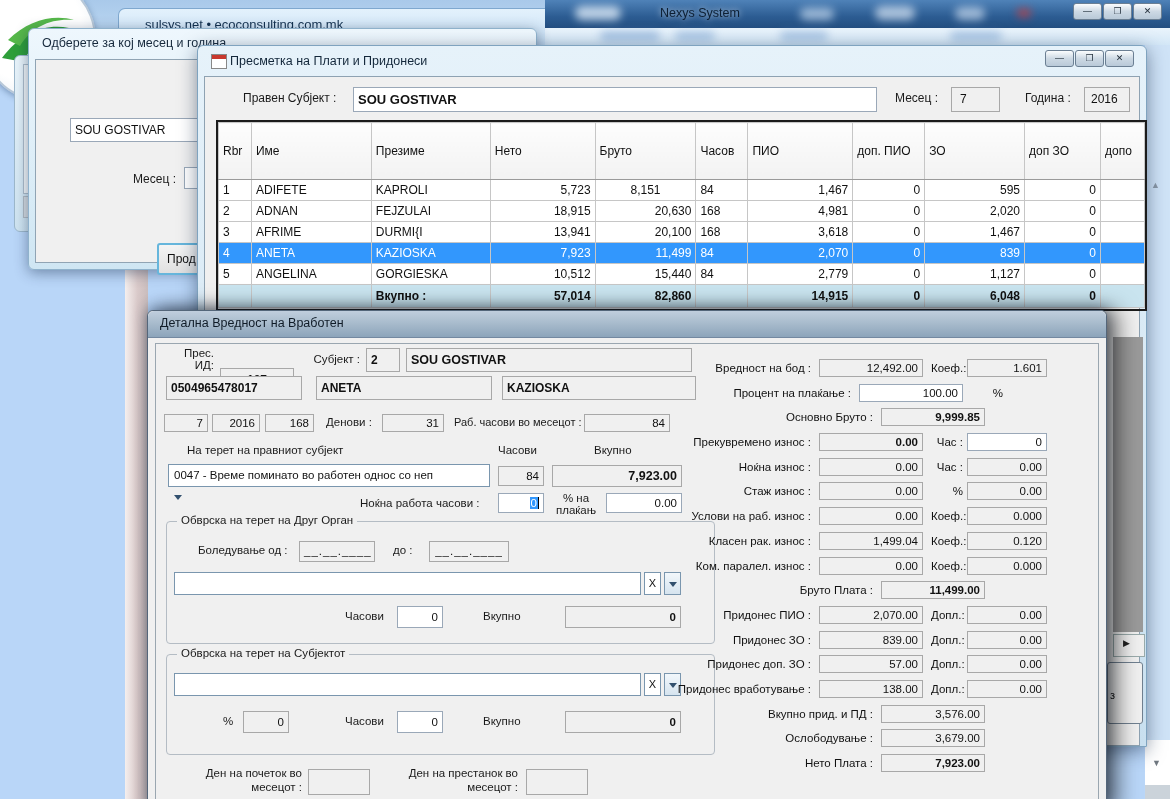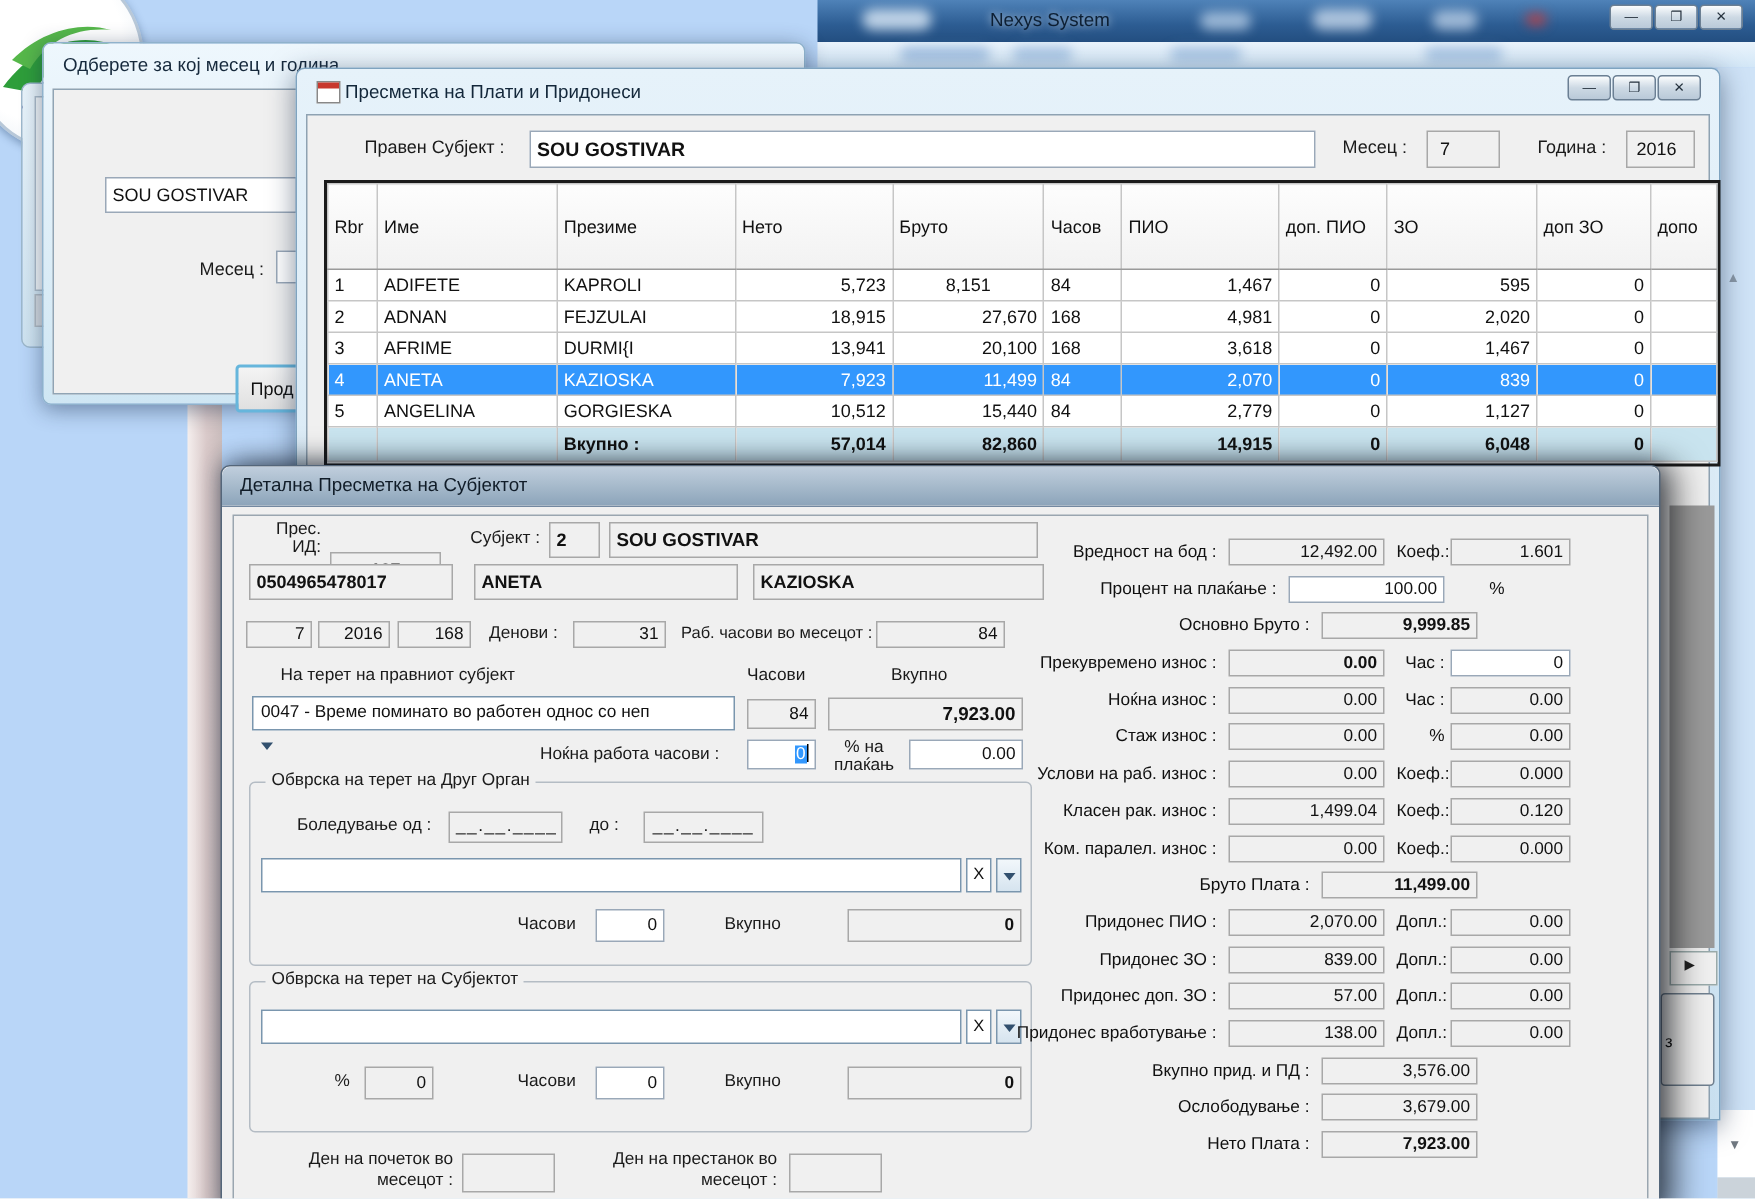--- a/index.html
+++ b/index.html
@@ -58,21 +58,21 @@
   .grid thead th{height:56px;background:linear-gradient(#fdfdfd,#f2f2f2);font-weight:normal;text-align:left;vertical-align:middle;border-bottom:1px solid #9a9a9a;}
   .grid .sel td{background:#3297fd;color:#fff;}
   .grid tfoot td{background:#c9e4ef;font-weight:bold;height:22px;}
   .grid-wrap{position:absolute;border:2px solid #1b1b1b;}
 
   
   .detail{left:147px;top:310px;width:958px;height:500px;background:#f0f0f0;border:1px solid #54667a;border-radius:6px 6px 0 0;box-shadow:10px 0 22px rgba(0,0,0,.55),0 -2px 14px rgba(20,40,70,.45);}
   .detail-titlebar{position:absolute;left:0;top:0;right:0;height:26px;background:linear-gradient(#c0cedd,#a9bccd 45%,#8ca4ba);border-radius:6px 6px 0 0;border-bottom:1px solid #7388a0;}
   .detail-title{position:absolute;left:12px;top:5px;font-size:12.5px;color:#101c28;}
   .detail-client{position:absolute;left:7px;top:32px;right:7px;height:470px;background:#f0f0f0;border:1px solid #9aa6b0;}
-  .groupbox{position:absolute;border:1px solid #b4bcc4;border-radius:4px;}
+  .groupbox{position:absolute;border:1px solid #b4bcc4;border-radius:4px;padding-left:27px;}
   .group-title{position:absolute;left:10px;top:-8px;background:#f0f0f0;padding:0 4px;font-size:11.5px;color:#1a1a1a;}
   .combo{display:flex;box-sizing:border-box;height:23px;background:#fff;border:1px solid #7a96ae;}
   .combo-text{flex:1;line-height:21px;padding:0 5px;font-size:11.5px;overflow:hidden;white-space:nowrap;}
   .combo-btn{width:17px;background:linear-gradient(#f2f7fb,#d6e4ef);border-left:1px solid #9ab0c4;position:relative;}
   .combo-btn::after{content:"";position:absolute;left:4px;top:9px;border-left:4px solid transparent;border-right:4px solid transparent;border-top:5px solid #32506e;}
   .xbtn{width:17px;background:#fff;border:1px solid #7a96ae;text-align:center;font-size:11px;line-height:21px;box-sizing:border-box;}
   .rrow{display:flex;align-items:center;height:18px;margin-bottom:6.7px;justify-content:center;}
   .rrow .rlabel{width:180px;text-align:right;margin-right:8px;font-size:11.5px;white-space:nowrap;}
   .rrow .rval{width:104px;}
   .rrow .rlabel2{width:32px;text-align:right;margin-left:8px;margin-right:4px;font-size:11.5px;white-space:nowrap;}
@@ -81,20 +81,26 @@
   .caret{display:inline-block;width:1px;height:12px;background:#000;vertical-align:-2px;}
 
   .btn{box-sizing:border-box;background:linear-gradient(#f4f4f4,#e0e0e0);border:2px solid #66b6dc;border-radius:3px;font-size:12px;text-align:center;}
   .frag{background:#9a9a9a;}
 </style>
 </head>
 <body>
 
 <div class="screen">
 
+  <div class="abs browser-strip">
+    <div class="browser-tab">
+      <span class="browser-tab-label">sulsys.net  •  ecoconsulting.com.mk</span>
+      <span class="tab-chevron"></span>
+    </div>
+  </div>
 
   <div class="abs logo-circle">
     <svg width="110" height="118" viewBox="0 0 110 118">
       <path d="M18 78 C 40 48, 72 40, 96 52 C 74 44, 50 56, 40 82 Z" fill="#2e9e3a"></path>
       <path d="M30 92 C 52 60, 82 52, 100 62 C 80 64, 60 76, 52 98 Z" fill="#3a3a8c"></path>
       <path d="M24 60 C 44 40, 70 34, 90 40 C 68 38, 48 46, 36 66 Z" fill="#56b84a"></path>
     </svg>
   </div>
 
   <div class="abs nexys-titlebar">
@@ -204,21 +210,21 @@
                 <td style="text-align: right;">0</td>
                 <td style="text-align: right;">595</td>
                 <td style="text-align: right;">0</td>
                 <td></td>
               </tr>
               <tr>
                 <td>2</td>
                 <td>ADNAN</td>
                 <td>FEJZULAI</td>
                 <td style="text-align: right;">18,915</td>
-                <td style="text-align: right;">27,670</td>
+                <td style="text-align: right;">20,630</td>
                 <td>168</td>
                 <td style="text-align: right;">4,981</td>
                 <td style="text-align: right;">0</td>
                 <td style="text-align: right;">2,020</td>
                 <td style="text-align: right;">0</td>
                 <td></td>
               </tr>
               <tr>
                 <td>3</td>
                 <td>AFRIME</td>
@@ -280,21 +286,21 @@
       <div class="abs frag" style="left:908px;top:260px;width:30px;height:295px;"></div>
       <div class="abs" style="left:908px;top:557px;width:30px;height:21px;background:#f0f0f0;border:1px solid #9aa;">
         <span style="position:absolute;left:9px;top:3px;font-size:9px;color:#222;">▶</span>
       </div>
       <div class="abs" style="left:902px;top:585px;width:36px;height:62px;background:#f0f0f0;border:1px solid #708090;border-radius:3px;font-size:11px;padding:26px 0 0 2px;box-sizing:border-box;">з</div>
     </div>
   </div>
 
   <div class="abs detail">
     <div class="detail-titlebar">
-      <span class="detail-title">Детална Пресметка на Субјектот</span>
+      <span class="detail-title">Детална Вредност на Вработен</span>
     </div>
     <div class="detail-client">
 
       <div class="abs lb tr" style="left:14px;top:3px;width:44px;line-height:12px;">
         <span>Прес.</span><br><span>ИД:</span>
       </div>
       <div class="abs fld ro b" style="left:64px;top:4px;width:74px;height:24px;line-height:22px;text-align:center;font-size:12px;margin-top:20px;">127</div>
       <div class="abs lb" style="left:146px;top:9px;width:58px;text-align:right;">Субјект :</div>
       <div class="abs fld ro b" style="left:210px;top:4px;width:34px;height:24px;line-height:22px;text-align:left;font-size:12px;">2</div>
       <div class="abs fld ro b" style="left:250px;top:4px;width:286px;height:24px;line-height:22px;text-align:left;font-size:12.5px;">SOU GOSTIVAR</div>

